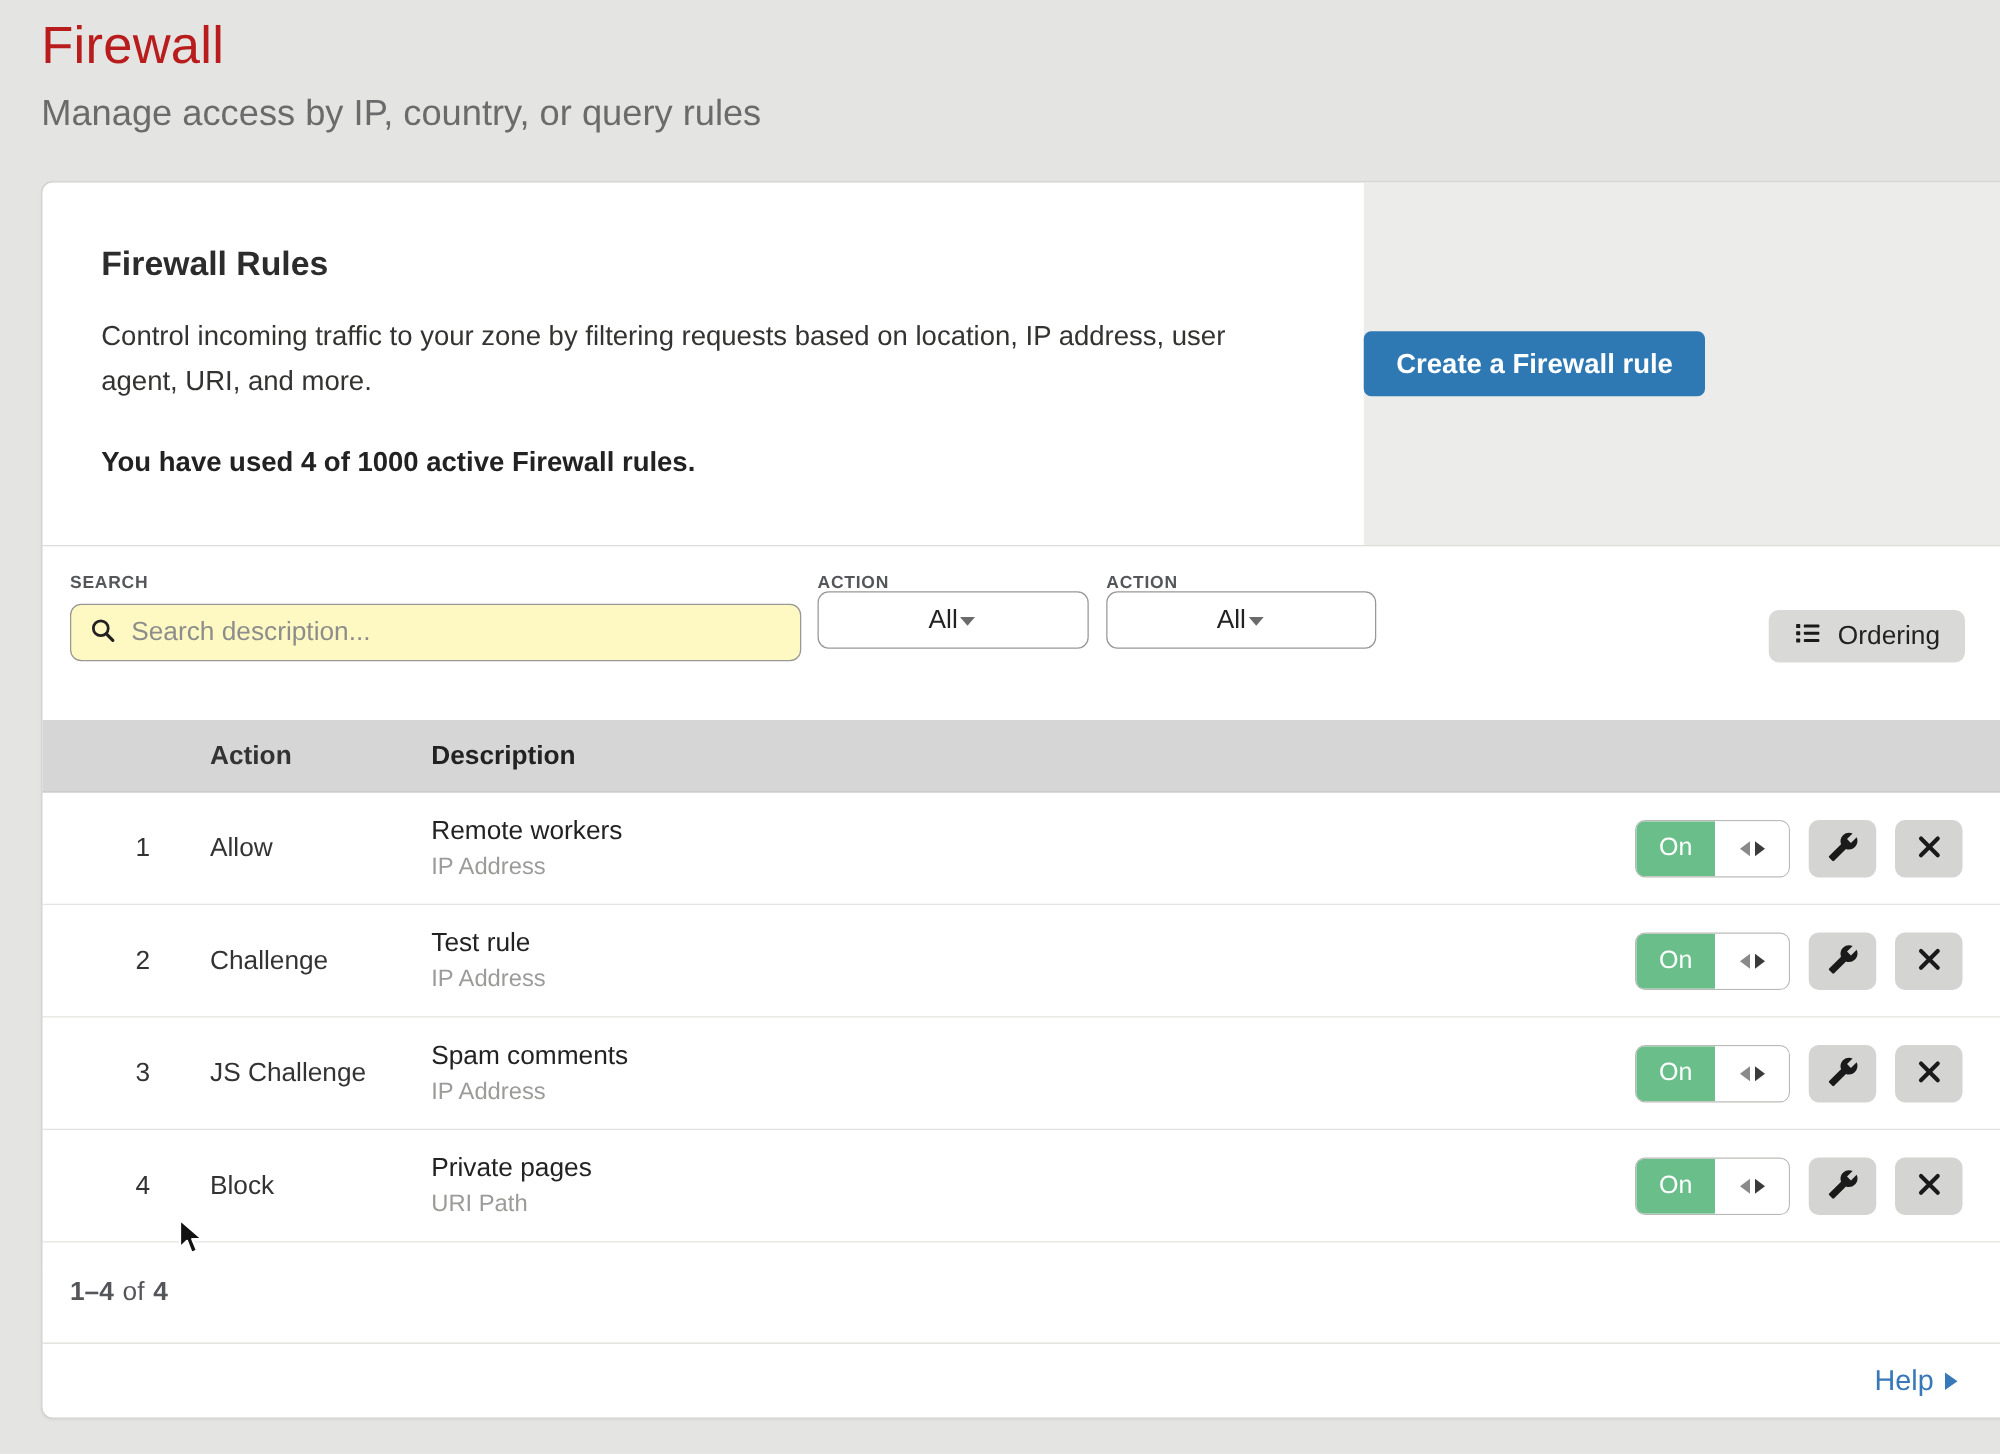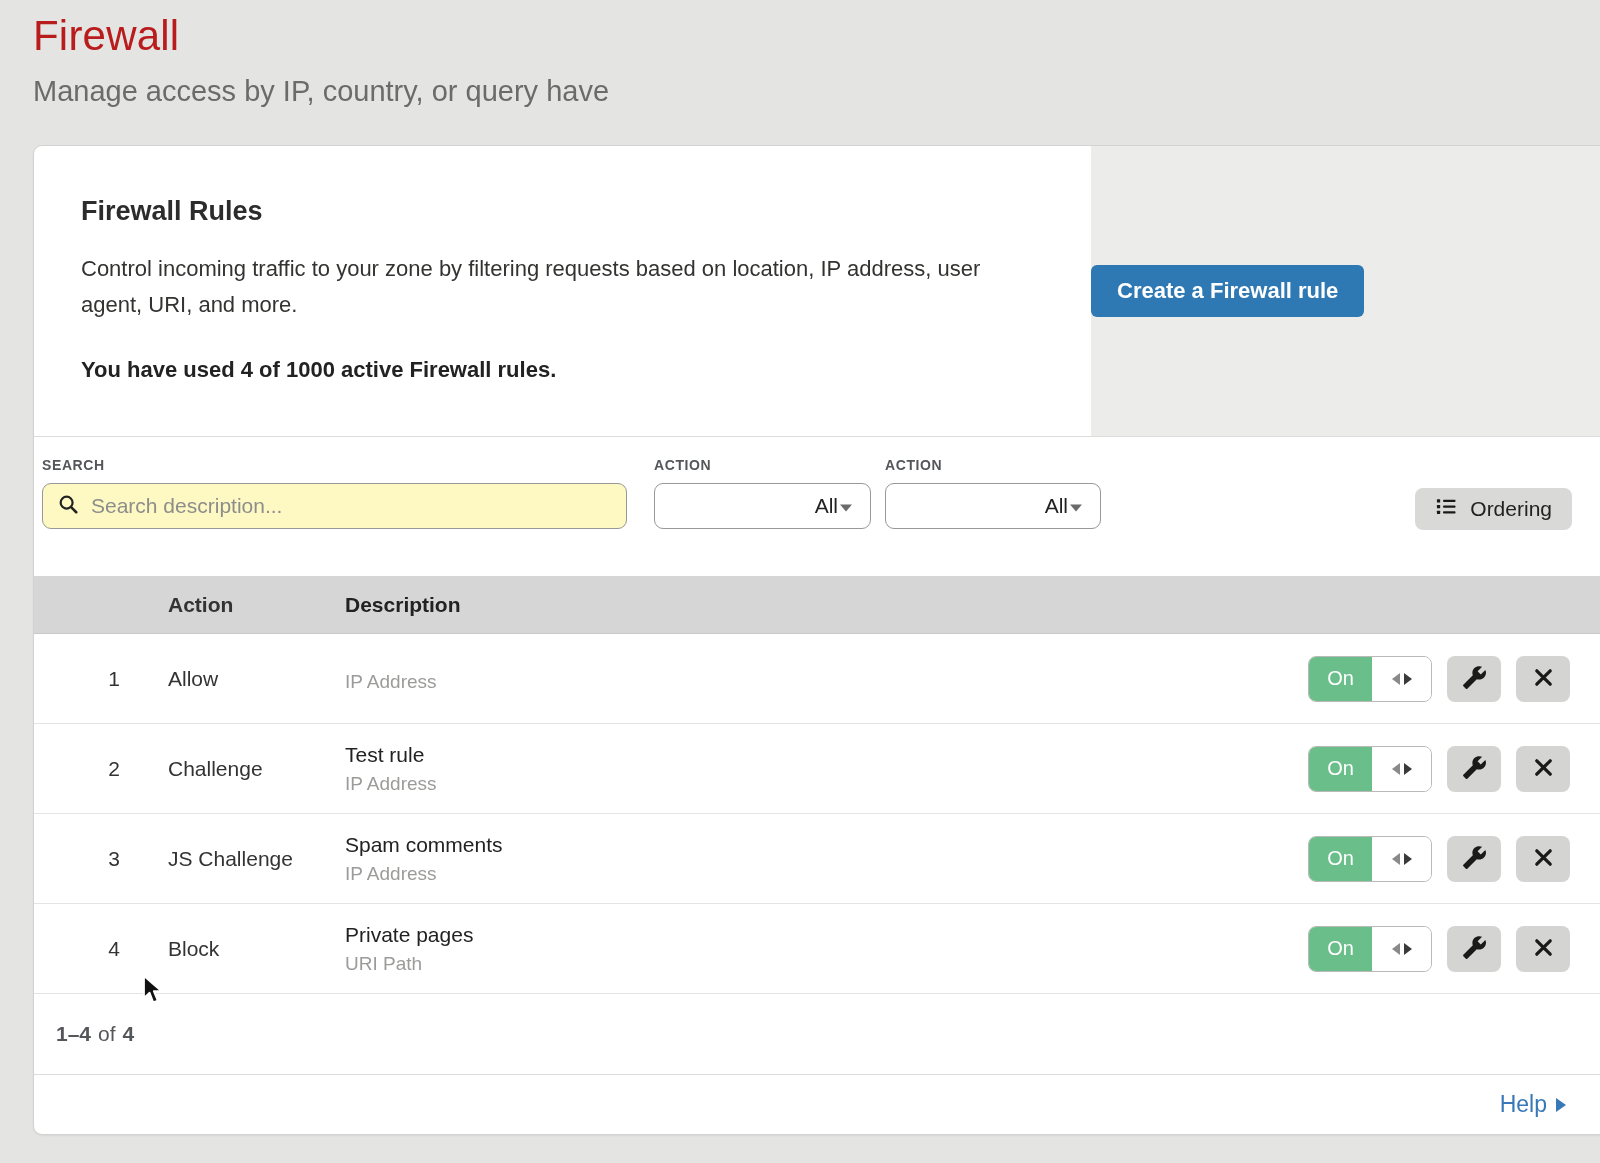--- a/index.html
+++ b/index.html
@@ -48,37 +48,37 @@
     display:flex;align-items:center;justify-content:flex-start;
   }
   .create-btn{
     background:var(--accent-blue);color:#fff;border:none;border-radius:6px;
     font-family:inherit;font-size:22px;font-weight:600;padding:13px 26px;cursor:pointer;
   }
   
   .filters{position:relative;height:140px;border-top:1px solid #dcdcda;}
   .filter-group{position:absolute;top:20px;}
   .filter-label{display:block;font-size:14px;font-weight:700;letter-spacing:.6px;color:#54565a;}
-  .fg-search{left:8px;width:585px;}
+  .fg-search{left:22px;width:585px;}
   .fg-status{left:620px;width:217px;}
   .fg-action{left:851px;width:216px;}
   .search-box{
     margin-top:10px;height:46px;width:100%;
     border:1px solid #989896;border-radius:9px;background:#fef9c3;
     display:flex;align-items:center;gap:10px;padding:0 14px;
   }
   .search-box input{
     flex:1;border:none;outline:none;font-family:inherit;font-size:21px;color:#333;background:transparent;
   }
   .search-box input::placeholder{color:#8d8d8b;}
   .select{
-    margin-top:10px;height:46px;width:100%;
+    margin-top:0;height:46px;width:100%;
     border:1px solid #989896;border-radius:9px;background:#fff;
-    display:flex;align-items:center;justify-content:flex-end;
-    padding:0 16px;font-size:21px;color:#222;cursor:pointer;
+    display:flex;align-items:center;justify-content:center;
+    padding:0 0;font-size:21px;color:#222;cursor:pointer;
   }
   .ordering-btn{
     position:absolute;right:50px;top:51px;height:42px;
     background:#d9d9d7;border:none;border-radius:8px;
     display:flex;align-items:center;gap:12px;padding:0 20px;
     font-family:inherit;font-size:21px;color:#222;cursor:pointer;
   }
   
   .table-header{
     height:58px;background:var(--table-header-bg);border-bottom:1px solid #c9c9c7;
@@ -123,21 +123,21 @@
   
   .cursor{position:absolute;left:141px;top:974px;pointer-events:none;z-index:10;}
 </style>
 </head>
 <body>
 
 <div class="screen">
 
   <div class="page-header">
     <h1 class="page-title">Firewall</h1>
-    <p class="page-subtitle">Manage access by IP, country, or query have</p>
+    <p class="page-subtitle">Manage access by IP, country, or query rules</p>
   </div>
 
   <div class="card">
 
     <div class="card-top">
       <div class="card-top-left">
         <h2 class="card-heading">Firewall Rules</h2>
         <p class="card-desc">Control incoming traffic to your zone by filtering requests based on location, IP address, user agent, URI, and more.</p>
         <p class="card-usage">You have used 4 of 1000 active Firewall rules.</p>
       </div>
@@ -204,20 +204,21 @@
     <div class="table-header">
       <div class="col-num"></div>
       <div class="col-action">Action</div>
       <div class="col-desc">Description</div>
     </div>
 
     <div class="rule-row">
       <div class="col-num">1</div>
       <div class="col-action">Allow</div>
       <div class="col-desc">
+        <div class="desc-title">Remote workers</div>
         <div class="desc-sub">IP Address</div>
       </div>
       <div class="controls">
         <div class="toggle">
           <div class="toggle-on">On</div>
           <div class="toggle-arrows">
               <span class="tri-left"></span>
               <span class="tri-right"></span>
             </div>
         </div>

